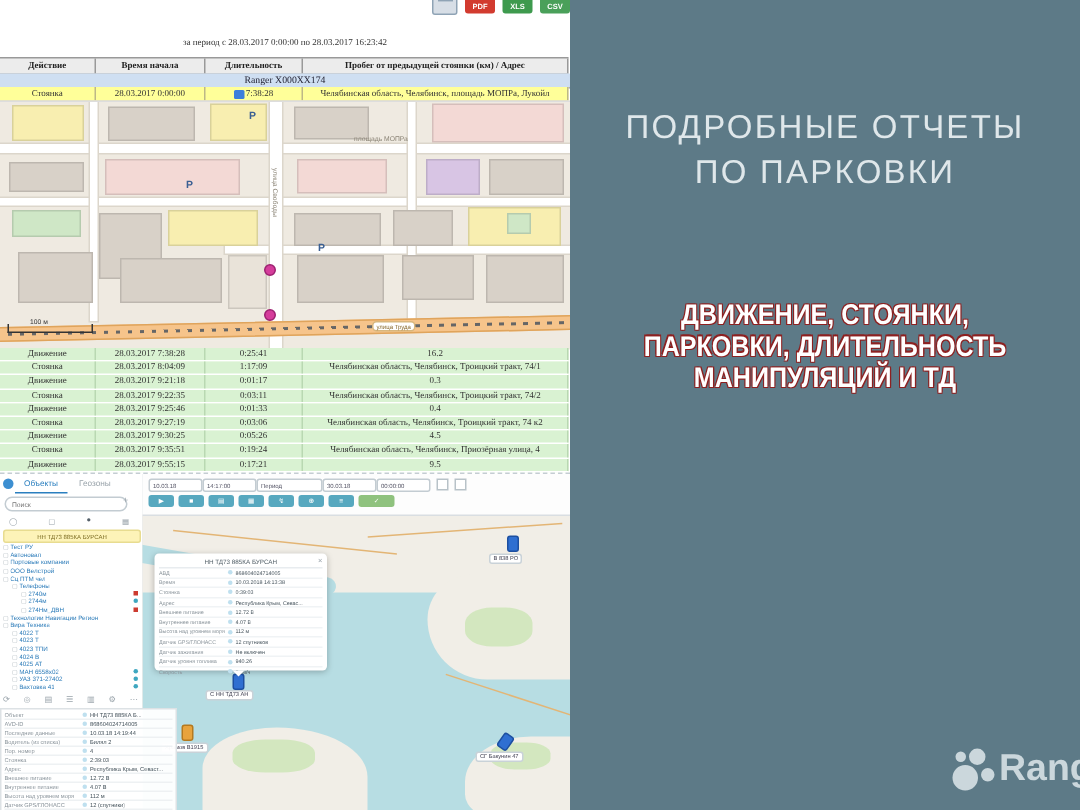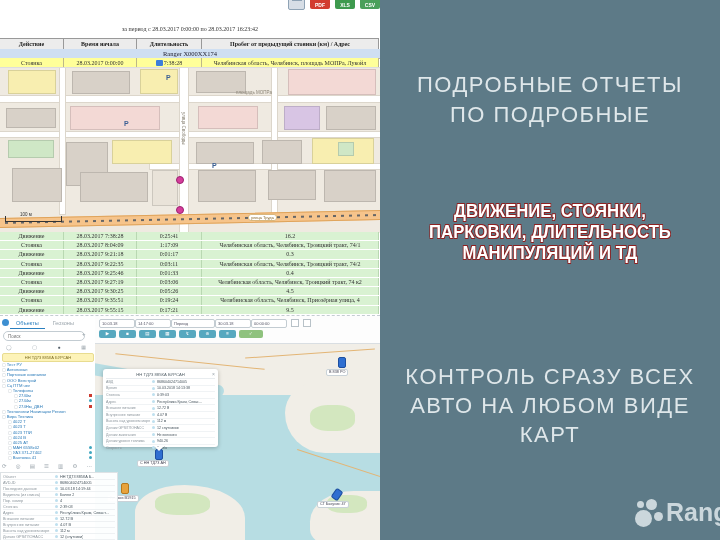--- a/index.html
+++ b/index.html
@@ -514,31 +514,26 @@
 
         <i class="truck blue" style="left:238px;top:146px;transform:rotate(35deg);"></i>
         <span class="mlabel" style="left:222px;top:158px;">СГ Бакунин 47</span>
       </div>
     </div>
   </div>
 
   <div class="right">
     <div class="promo1">
       <div>ПОДРОБНЫЕ ОТЧЕТЫ</div>
-      <div>ПО ПОДРОБНЫЕ</div>
+      <div>ПО ПАРКОВКИ</div>
     </div>
     <div class="promo2">
       <div>ДВИЖЕНИЕ, СТОЯНКИ,</div>
       <div>ПАРКОВКИ, ДЛИТЕЛЬНОСТЬ</div>
       <div>МАНИПУЛЯЦИЙ  И ТД</div>
-    </div>
-    <div class="promo3">
-      <div>КОНТРОЛЬ СРАЗУ ВСЕХ</div>
-      <div>АВТО НА ЛЮБОМ ВИДЕ</div>
-      <div>КАРТ</div>
     </div>
 
     <div class="avito">
       <i class="dot" style="left:3px;top:3px;width:7px;height:7px;"></i>
       <i class="dot" style="left:12px;top:1px;width:11px;height:11px;"></i>
       <i class="dot" style="left:1px;top:12px;width:17px;height:17px;"></i>
       <i class="dot" style="left:20px;top:14px;width:9px;height:9px;"></i>
       <span class="av-txt">Ranger</span>
     </div>
   </div>

